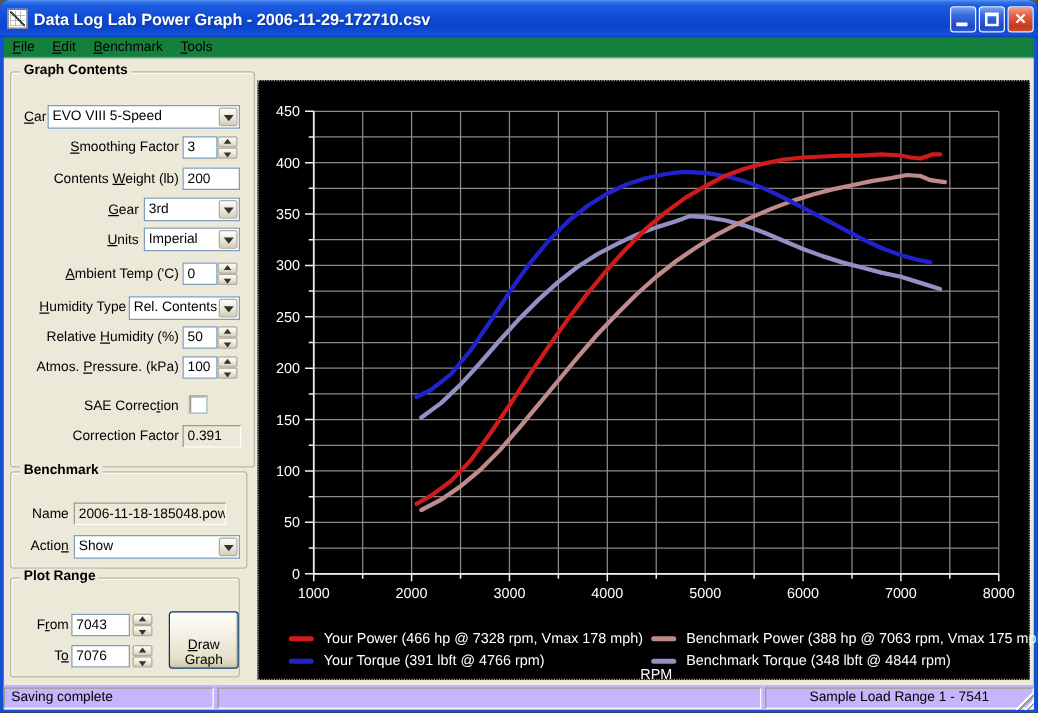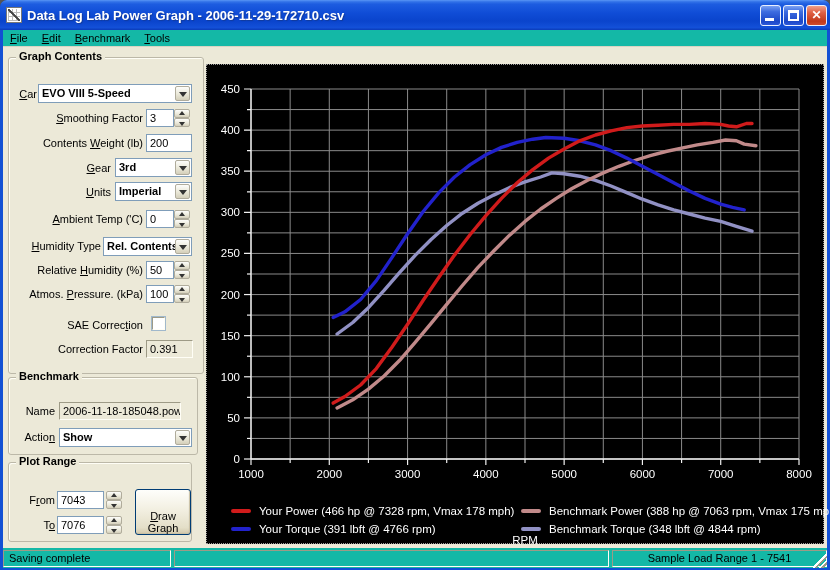--- a/index.html
+++ b/index.html
@@ -19,40 +19,40 @@
   .title-text{color:#fff;font-weight:bold;font-size:13px;text-shadow:1px 1px 1px #123a9a;white-space:nowrap;}
   .winbtn{position:absolute;top:5px;width:21px;height:21px;border:1px solid #eaf0ff;border-radius:3px;
     color:#fff;font-size:12px;line-height:19px;text-align:center;
     background:linear-gradient(180deg,#7ba1f2 0%,#3d6ce0 30%,#1c48c8 80%,#2c58d8 100%);}
   .winbtn.close{background:linear-gradient(180deg,#f0a088 0%,#e06044 35%,#c23a1c 80%,#d04c2c 100%);}
   .glyph-min{position:absolute;left:4px;bottom:4px;width:9px;height:3px;background:#fff;}
   .glyph-max{position:absolute;left:4px;top:4px;width:11px;height:11px;border:2px solid #fff;border-top-width:3px;}
   .glyph-x{font-weight:bold;}
 
   
-  .menubar{position:absolute;left:3px;top:30px;width:824px;height:17px;background:#14b8a6;
+  .menubar{position:absolute;left:3px;top:30px;width:824px;height:17px;background:#15803d;
     border-bottom:1px solid #d8d4c4;font-size:11px;display:flex;align-items:center;}
   .menu-item{padding:1px 7px;color:#000;}
   u{text-decoration:underline;}
 
   .client{position:absolute;left:3px;top:47px;width:824px;height:520px;background:#ece9d8;}
 
   
   .group{position:absolute;border:1px solid #bcb8a8;border-radius:3px;
     box-shadow:inset 1px 1px 0 #fffef6;}
   .group-title{position:absolute;top:-8px;left:7px;background:#ece9d8;padding:0 3px;
     font-size:11px;font-weight:bold;color:#000;white-space:nowrap;}
 
   .lbl{position:absolute;font-size:11px;color:#000;text-align:right;white-space:nowrap;}
   .field{position:absolute;border:1px solid #7f9db9;background:#fff;font-family:"Liberation Sans",sans-serif;
     font-size:11px;color:#000;padding:0 3px;margin:0;}
   .readonly{position:absolute;border:1px solid;border-color:#9d9a86 #fffef6 #fffef6 #9d9a86;
     background:#ece9d8;font-size:11px;color:#000;padding:2px 3px 0;white-space:nowrap;overflow:hidden;}
   .combo{position:absolute;background:#fff;border:1px solid #7f9db9;}
-  .combo-val{position:absolute;left:3px;top:2px;font-size:11px;white-space:nowrap;font-weight:bold;}
+  .combo-val{position:absolute;left:3px;top:2px;font-size:11px;white-space:nowrap;}
   .combo-btn{position:absolute;right:1px;top:1px;bottom:1px;width:15px;border:1px solid #b0ac9c;border-radius:2px;
     background:linear-gradient(180deg,#fdfdfb 0%,#eceadb 50%,#d4cfba 100%);}
   .tri-dn{position:absolute;left:50%;top:50%;margin:-2px 0 0 -4px;width:0;height:0;
     border-left:4px solid transparent;border-right:4px solid transparent;border-top:5px solid #333;}
   .tri-up-s{position:absolute;left:50%;top:50%;margin:-3px 0 0 -3px;width:0;height:0;
     border-left:3px solid transparent;border-right:3px solid transparent;border-bottom:4px solid #333;}
   .tri-dn-s{position:absolute;left:50%;top:50%;margin:-1px 0 0 -3px;width:0;height:0;
     border-left:3px solid transparent;border-right:3px solid transparent;border-top:4px solid #333;}
   .spin{position:absolute;width:16px;}
   .spin-btn{position:absolute;left:0;width:16px;height:50%;border:1px solid #b0ac9c;border-radius:2px;
@@ -65,21 +65,21 @@
     box-shadow:inset -1px -1px 1px #c8bfa4;display:flex;align-items:flex-end;justify-content:center;text-align:center;}
 
   
   .graph-widget{position:absolute;left:206px;top:64px;width:618px;height:480px;background:#000;
     border:1px dotted #9a9a9a;}
   .legend-item{position:absolute;color:#fff;font-size:11.5px;white-space:nowrap;}
   .legend-swatch{position:absolute;width:20px;height:4px;border-radius:2px;}
   .rpm-label{position:absolute;color:#fff;font-size:11.5px;text-align:center;margin-top:39px;}
 
   
-  .statusbar{position:absolute;left:3px;top:548px;width:824px;height:20px;background:#14b8a6;}
+  .statusbar{position:absolute;left:3px;top:548px;width:824px;height:20px;background:#c4b5fd;}
   .status-sect{position:absolute;top:2px;height:17px;border:1px solid;border-color:#9d9a86 #fffef6 #fffef6 #9d9a86;
     font-size:11px;color:#000;padding:1px 5px 0;white-space:nowrap;overflow:hidden;}
   .grip{position:absolute;right:0;bottom:0;width:14px;height:14px;
     background:linear-gradient(135deg,transparent 46%,#fff 46% 54%,#9d9a86 54% 62%,transparent 62% 70%,#fff 70% 78%,#9d9a86 78% 86%,transparent 86%);}
 </style>
 </head>
 <body>
 
 <div class="screen">
 

